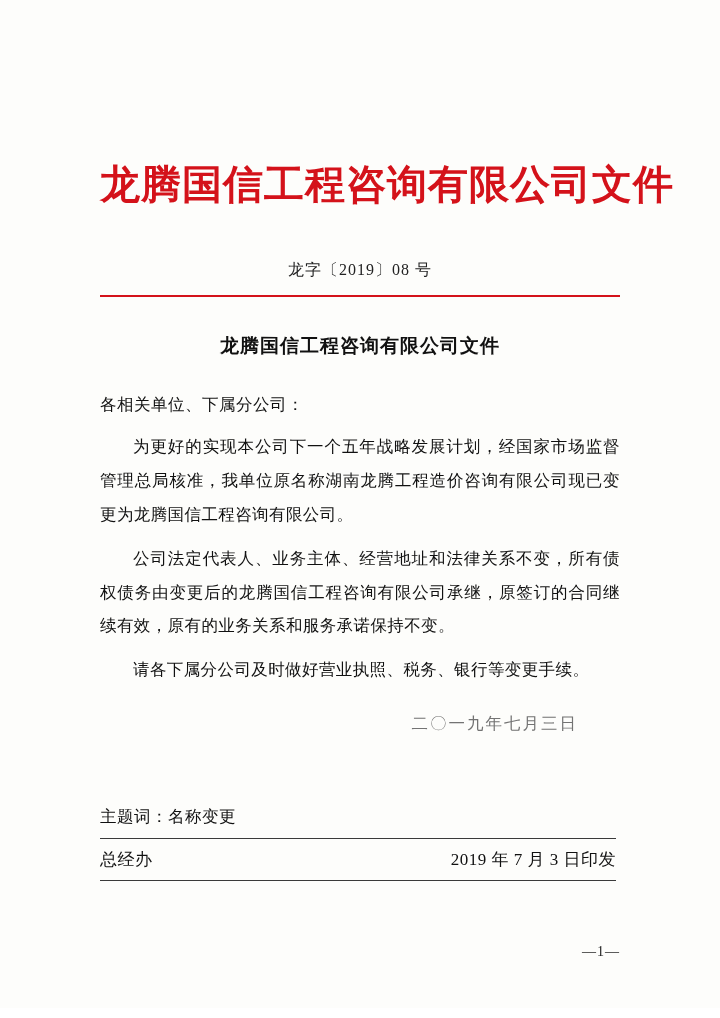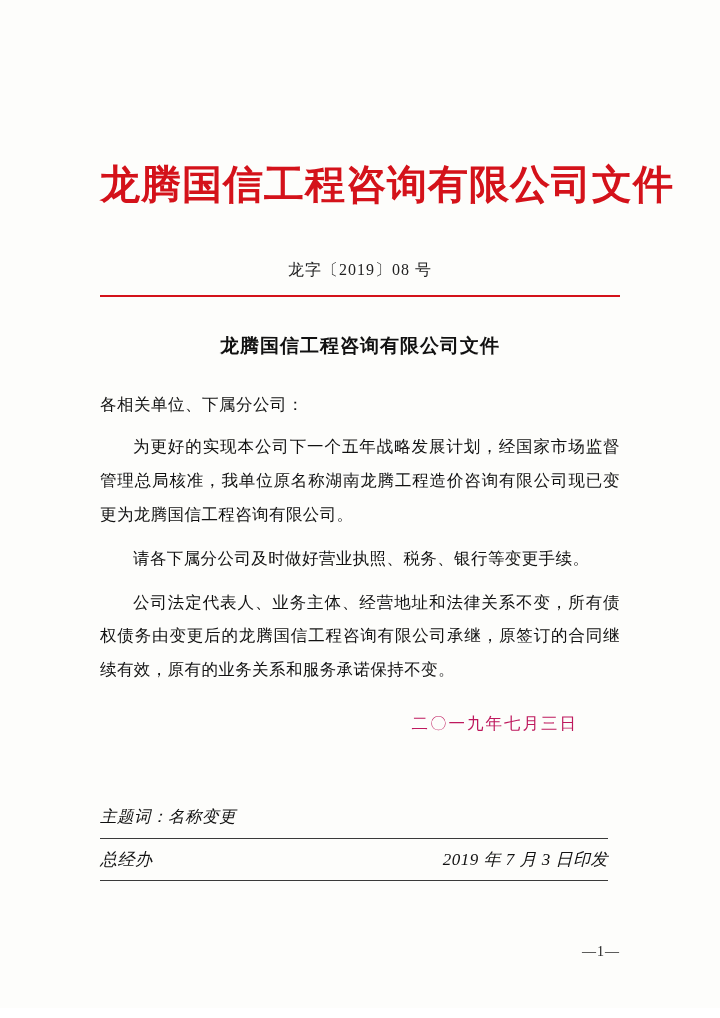--- a/index.html
+++ b/index.html
@@ -83,30 +83,29 @@
     text-indent: 33px;
     text-align: justify;
     color: #111;
   }
   .date-line {
     margin-top: 26px;
     text-align: right;
     padding-right: 42px;
     font-size: 16.5px;
     letter-spacing: 2px;
-    color: #be185d;
+    color: #737373;
   }
 
   
   .footer-block {
     position: absolute;
     left: 0;
-    right: 12px;
+    right: 4px;
     top: 806px;
-    font-style: italic;
   }
   .keyword-line {
     font-size: 16.5px;
     letter-spacing: 0.5px;
     color: #111;
     padding-bottom: 10px;
   }
   .hr-thin {
     height: 1px;
     background: #3a3a3a;
@@ -143,23 +142,23 @@
     <div class="doc-number">龙字〔2019〕08 号</div>
 
     <div class="red-rule"></div>
 
     <div class="doc-title">龙腾国信工程咨询有限公司文件</div>
 
     <div class="salutation">各相关单位、下属分公司：</div>
 
     <div class="para">为更好的实现本公司下一个五年战略发展计划，经国家市场监督管理总局核准，我单位原名称湖南龙腾工程造价咨询有限公司现已变更为龙腾国信工程咨询有限公司。</div>
 
+    <div class="para">公司法定代表人、业务主体、经营地址和法律关系不变，所有债权债务由变更后的龙腾国信工程咨询有限公司承继，原签订的合同继续有效，原有的业务关系和服务承诺保持不变。</div>
+
     <div class="para">请各下属分公司及时做好营业执照、税务、银行等变更手续。</div>
-
-    <div class="para">公司法定代表人、业务主体、经营地址和法律关系不变，所有债权债务由变更后的龙腾国信工程咨询有限公司承继，原签订的合同继续有效，原有的业务关系和服务承诺保持不变。</div>
 
     <div class="date-line">二〇一九年七月三日</div>
 
     <div class="footer-block">
       <div class="keyword-line">主题词：名称变更</div>
       <div class="hr-thin"></div>
       <div class="footer-row">
         <span>总经办</span>
         <span>2019 年 7 月 3 日印发</span>
       </div>

